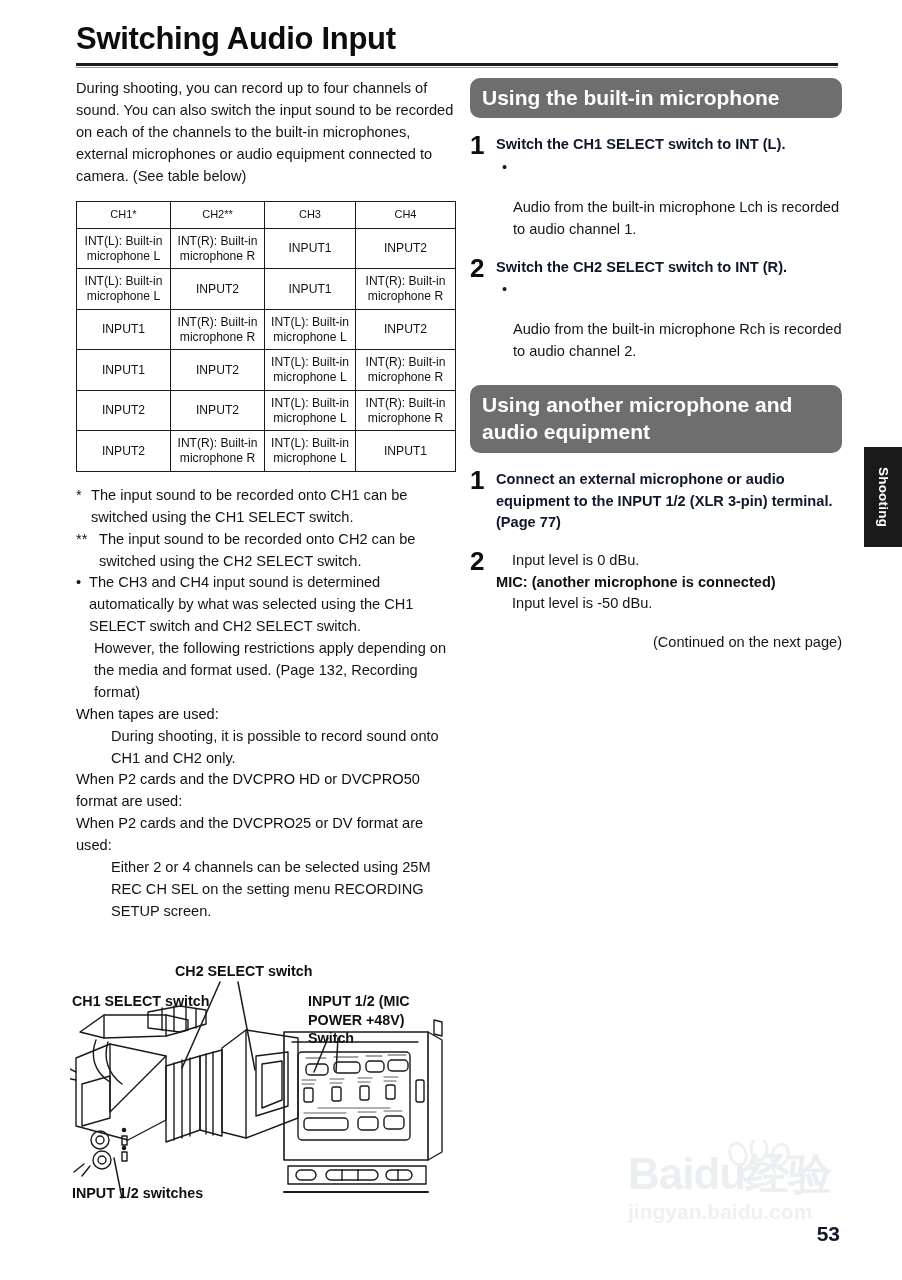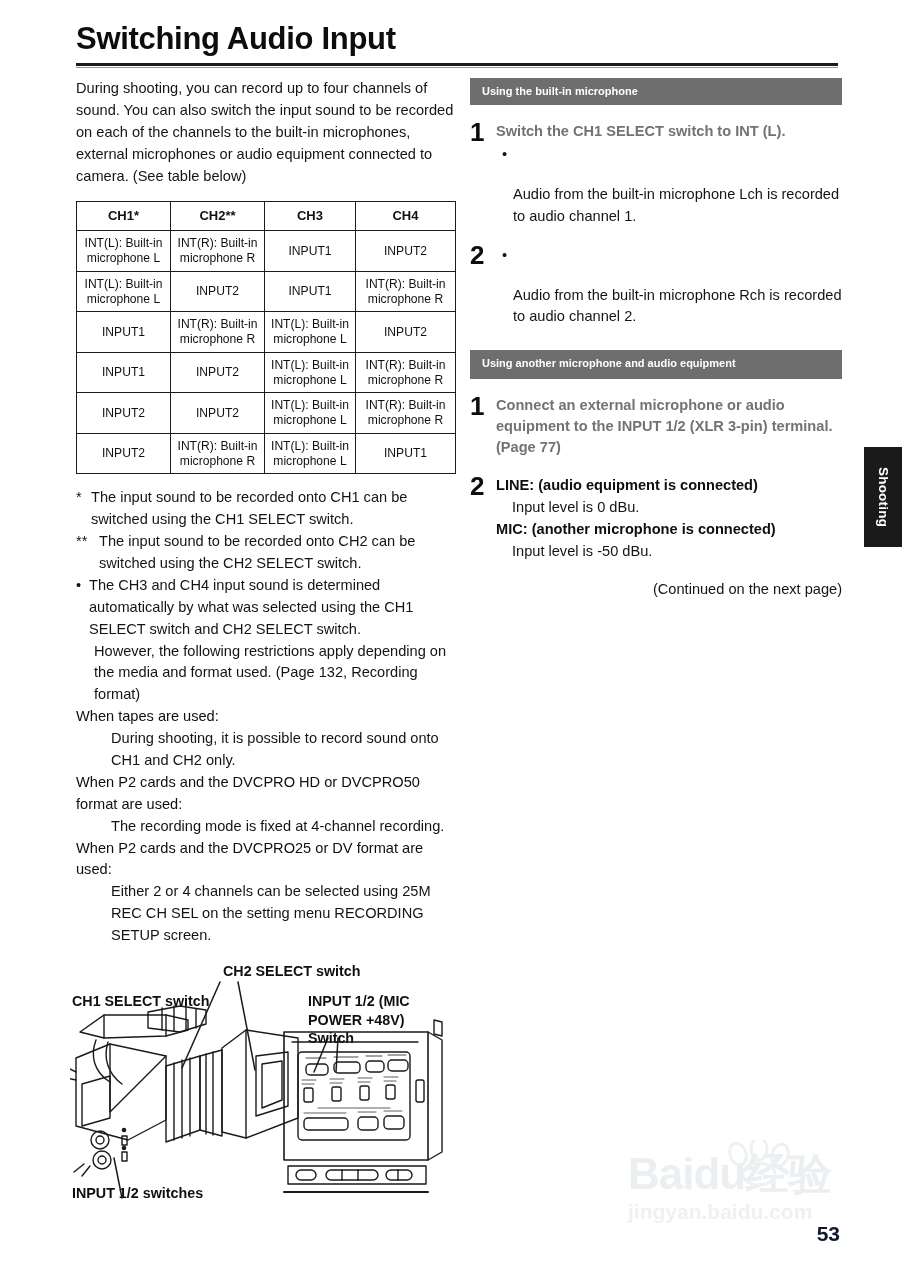--- a/index.html
+++ b/index.html
@@ -80,21 +80,21 @@
   .ch-table th,
   .ch-table td {
     border: 1.2px solid #1c1c1c;
     text-align: center;
     vertical-align: middle;
     font-size: 12.1px;
     line-height: 1.22;
     padding: 5px 2px;
     color: #111;
   }
-  .ch-table th { font-weight: bold; padding: 6px 2px; font-size: 13px; }
+  .ch-table th { font-weight: normal; padding: 6px 2px; font-size: 11px; }
   .ch-table col.c1 { width: 94px; }
   .ch-table col.c2 { width: 94px; }
   .ch-table col.c3 { width: 91px; }
   .ch-table col.c4 { width: 100px; }
 
   
   .notes { margin-top: 13px; }
   .note {
     font-size: 14.6px;
     line-height: 1.50;
@@ -117,45 +117,46 @@
     font-weight: normal;
     color: #0f0f0f;
   }
   .indent { padding-left: 17px; }
 
   
   .band {
     background: #6e6e6e;
     color: #ffffff;
     font-weight: bold;
-    font-size: 11px;
+    font-size: 21px;
     line-height: 1.30;
     padding: 6px 12px 7px 12px;
     width: 372px;
+    border-radius: 10px;
   }
   .band.two-line { padding-bottom: 8px; }
 
   .step {
     display: flex;
     margin-top: 16px;
   }
   .step .num {
     flex: 0 0 auto;
     width: 26px;
     font-size: 26px;
     font-weight: bold;
     line-height: 0.85;
     color: #0d0d0d;
   }
   .step .body { flex: 1 1 auto; }
   .step .lead {
     font-size: 14.6px;
     font-weight: bold;
     line-height: 1.47;
-    color: #737373;
+    color: #0f172a;
   }
   .step .sub {
     font-size: 14.6px;
     line-height: 1.50;
     color: #141414;
     display: flex;
     margin-top: 1px;
   }
   .step .sub .dot { flex: 0 0 auto; width: 17px; text-align: center; }
   .step .sub .sub-txt { flex: 1 1 auto; margin-top: 40px; }
@@ -209,21 +210,21 @@
     height: 270px;
   }
   .fig-label {
     position: absolute;
     font-size: 14.3px;
     font-weight: bold;
     color: #0f0f0f;
     line-height: 1.30;
     white-space: pre-line;
   }
-  .lbl-ch2   { left: 105px; top: 2px; margin-left: 48px; }
+  .lbl-ch2   { left: 105px; top: 2px; }
   .lbl-ch1   { left: 2px;   top: 32px; }
   .lbl-input { left: 238px; top: 32px; }
   .lbl-in12  { left: 2px;   top: 224px; }
 
   .fig-svg { position: absolute; left: 0; top: 0; }
 
   
   .watermark {
     position: absolute;
     left: 628px;
@@ -351,21 +352,20 @@
         <span class="marker bullet">•</span>
         <span class="txt">The CH3 and CH4 input sound is determined automatically by what was selected using the CH1 SELECT switch and CH2 SELECT switch.</span>
       </div>
 
       <div class="para">However, the following restrictions apply depending on the media and format used. (Page 132, Recording format)</div>
 
       <div class="sub-head">When tapes are used:</div>
       <div class="para indent">During shooting, it is possible to record sound onto CH1 and CH2 only.</div>
 
       <div class="sub-head">When P2 cards and the DVCPRO HD or DVCPRO50 format are used:</div>
-      <div class="para indent">The recording mode is fixed at 4-channel recording.</div>
 
       <div class="sub-head">When P2 cards and the DVCPRO25 or DV format are used:</div>
       <div class="para indent">Either 2 or 4 channels can be selected using 25M REC CH SEL on the setting menu RECORDING SETUP screen.</div>
 
     </div>
   </div>
 
   <div class="col-right">
 
     <div class="band">Using the built-in microphone</div>
@@ -377,20 +377,21 @@
         <div class="sub">
           <span class="dot">•</span>
           <span class="sub-txt">Audio from the built-in microphone Lch is recorded to audio channel 1.</span>
         </div>
       </div>
     </div>
 
     <div class="step">
       <div class="num">2</div>
       <div class="body">
+        <div class="lead">Switch the CH2 SELECT switch to INT (R).</div>
         <div class="sub">
           <span class="dot">•</span>
           <span class="sub-txt">Audio from the built-in microphone Rch is recorded to audio channel 2.</span>
         </div>
       </div>
     </div>
 
     <div style="height:22px"></div>
 
     <div class="band two-line">Using another microphone and audio equipment</div>
@@ -398,21 +399,20 @@
     <div class="step">
       <div class="num">1</div>
       <div class="body">
         <div class="lead">Connect an external microphone or audio equipment to the INPUT 1/2 (XLR 3-pin) terminal. (Page 77)</div>
       </div>
     </div>
 
     <div class="step">
       <div class="num">2</div>
       <div class="body">
-        <div class="opt-head">LINE: (audio equipment is connected)</div>
         <div class="opt-body">Input level is 0 dBu.</div>
         <div class="opt-head">MIC: (another microphone is connected)</div>
         <div class="opt-body">Input level is -50 dBu.</div>
       </div>
     </div>
 
     <div class="continued">(Continued on the next page)</div>
 
   </div>
 

